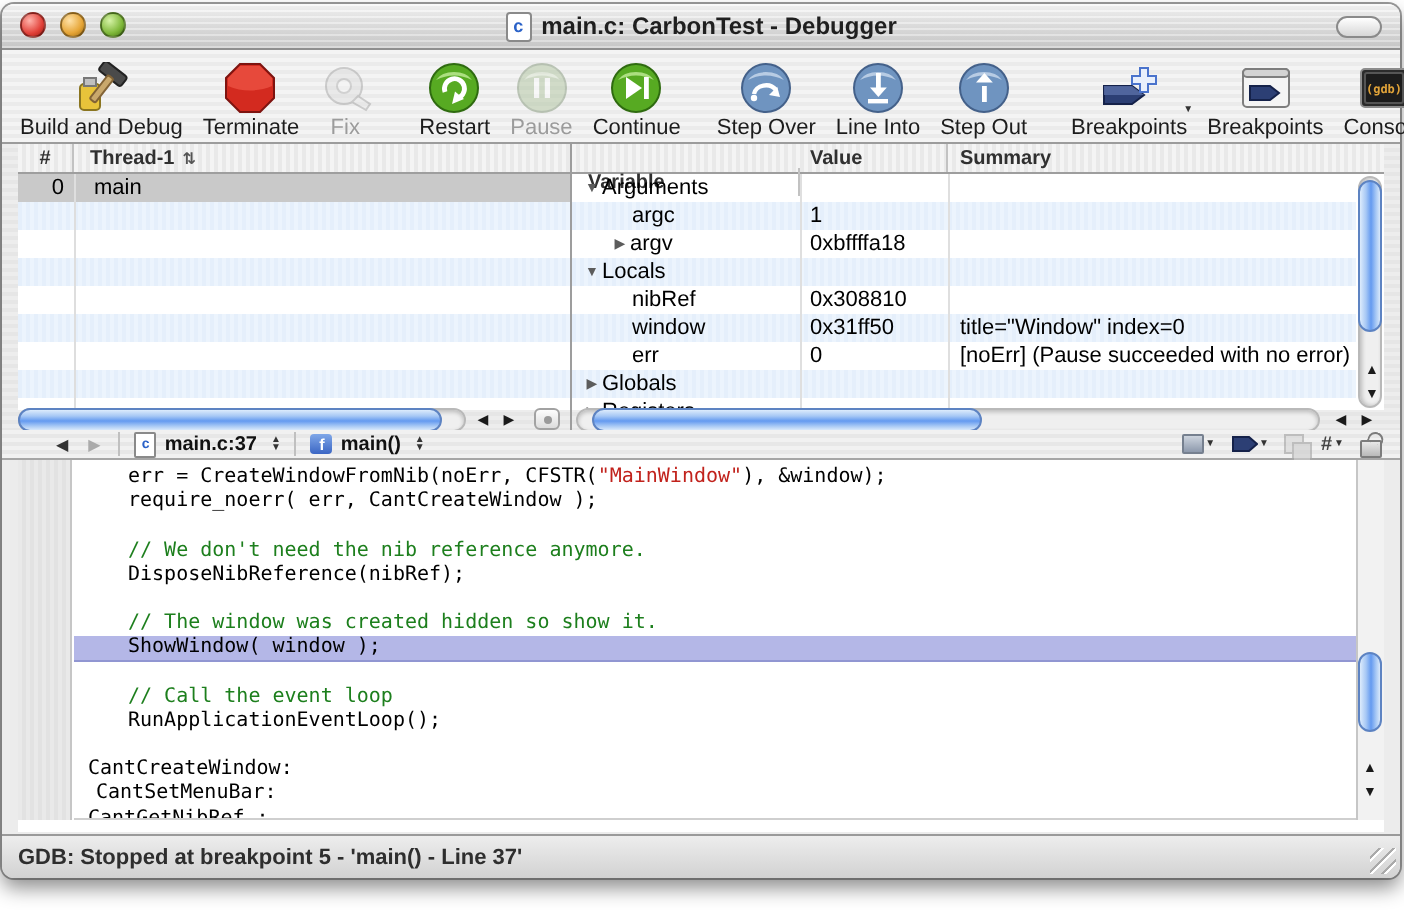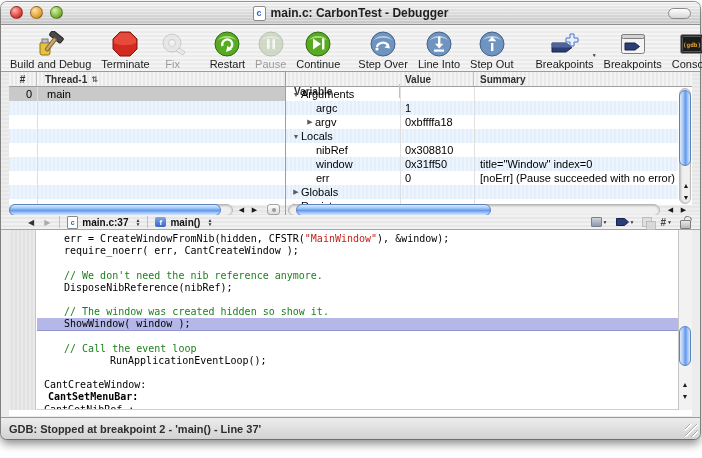--- a/index.html
+++ b/index.html
@@ -441,42 +441,42 @@
         </span>
         <span class="nri">
           <span class="lock"></span>
         </span>
       </div>
   </div>
 
   <div class="editor">
     <div class="gutter"></div>
     <div class="code" id="code">
-        <div class="code-line" style="padding-left: 27px;"><span style="color: rgb(0, 0, 0);">err = CreateWindowFromNib(hidden, CFSTR(</span><span style="color: rgb(193, 34, 28);">"MainWindow"</span><span style="color: rgb(0, 0, 0);">), &amp;window);</span></div>
+        <div class="code-line" style="padding-left: 27px;"><span style="color: rgb(0, 0, 0);">err = CreateWindowFromNib(noErr, CFSTR(</span><span style="color: rgb(193, 34, 28);">"MainWindow"</span><span style="color: rgb(0, 0, 0);">), &amp;window);</span></div>
         <div class="code-line" style="padding-left: 27px;"><span style="color: rgb(0, 0, 0);">require_noerr( err, CantCreateWindow );</span></div>
         <div class="code-line" style="padding-left: 27px;"></div>
         <div class="code-line" style="padding-left: 27px;"><span style="color: rgb(29, 127, 29);">// We don't need the nib reference anymore.</span></div>
         <div class="code-line" style="padding-left: 27px;"><span style="color: rgb(0, 0, 0);">DisposeNibReference(nibRef);</span></div>
         <div class="code-line" style="padding-left: 27px;"></div>
         <div class="code-line" style="padding-left: 27px;"><span style="color: rgb(29, 127, 29);">// The window was created hidden so show it.</span></div>
         <div class="code-line hl" style="padding-left: 27px; background: rgb(180, 183, 231);"><span style="color: rgb(0, 0, 0);">ShowWindow( window );</span></div>
         <div class="code-line" style="padding-left: 27px;"></div>
         <div class="code-line" style="padding-left: 27px;"><span style="color: rgb(29, 127, 29);">// Call the event loop</span></div>
-        <div class="code-line" style="padding-left: 27px;"><span style="color: rgb(0, 0, 0); margin-left: 46px;">RunApplicationEventLoop();</span></div>
+        <div class="code-line" style="padding-left: 27px;"><span style="color: rgb(0, 0, 0);">RunApplicationEventLoop();</span></div>
         <div class="code-line" style="padding-left: 7px;"></div>
         <div class="code-line" style="padding-left: 7px;"><span style="color: rgb(0, 0, 0);">CantCreateWindow:</span></div>
-        <div class="code-line" style="padding-left: 11px; font-weight: bold;"><span style="color: rgb(0, 0, 0);">CantSetMenuBar:</span></div>
+        <div class="code-line" style="padding-left: 11px;"><span style="color: rgb(0, 0, 0);">CantSetMenuBar:</span></div>
         <div class="code-line" style="padding-left: 7px;"><span style="color: rgb(0, 0, 0);">CantGetNibRef :</span></div>
       </div>
     <div class="evtrack">
       <div class="vthumb" style="left:0;top:96px;height:40px;"></div>
       <div class="evarrows">
         <span class="sa">▲</span>
         <span class="sa">▼</span>
       </div>
     </div>
   </div>
 
   <div class="statusbar">
-    <span>GDB: Stopped at breakpoint 2 - 'main() - Line 37'</span>
+    <span>GDB: Stopped at breakpoint 5 - 'main() - Line 37'</span>
     <div class="grip"></div>
   </div>
 </div>
 
 </body></html>

